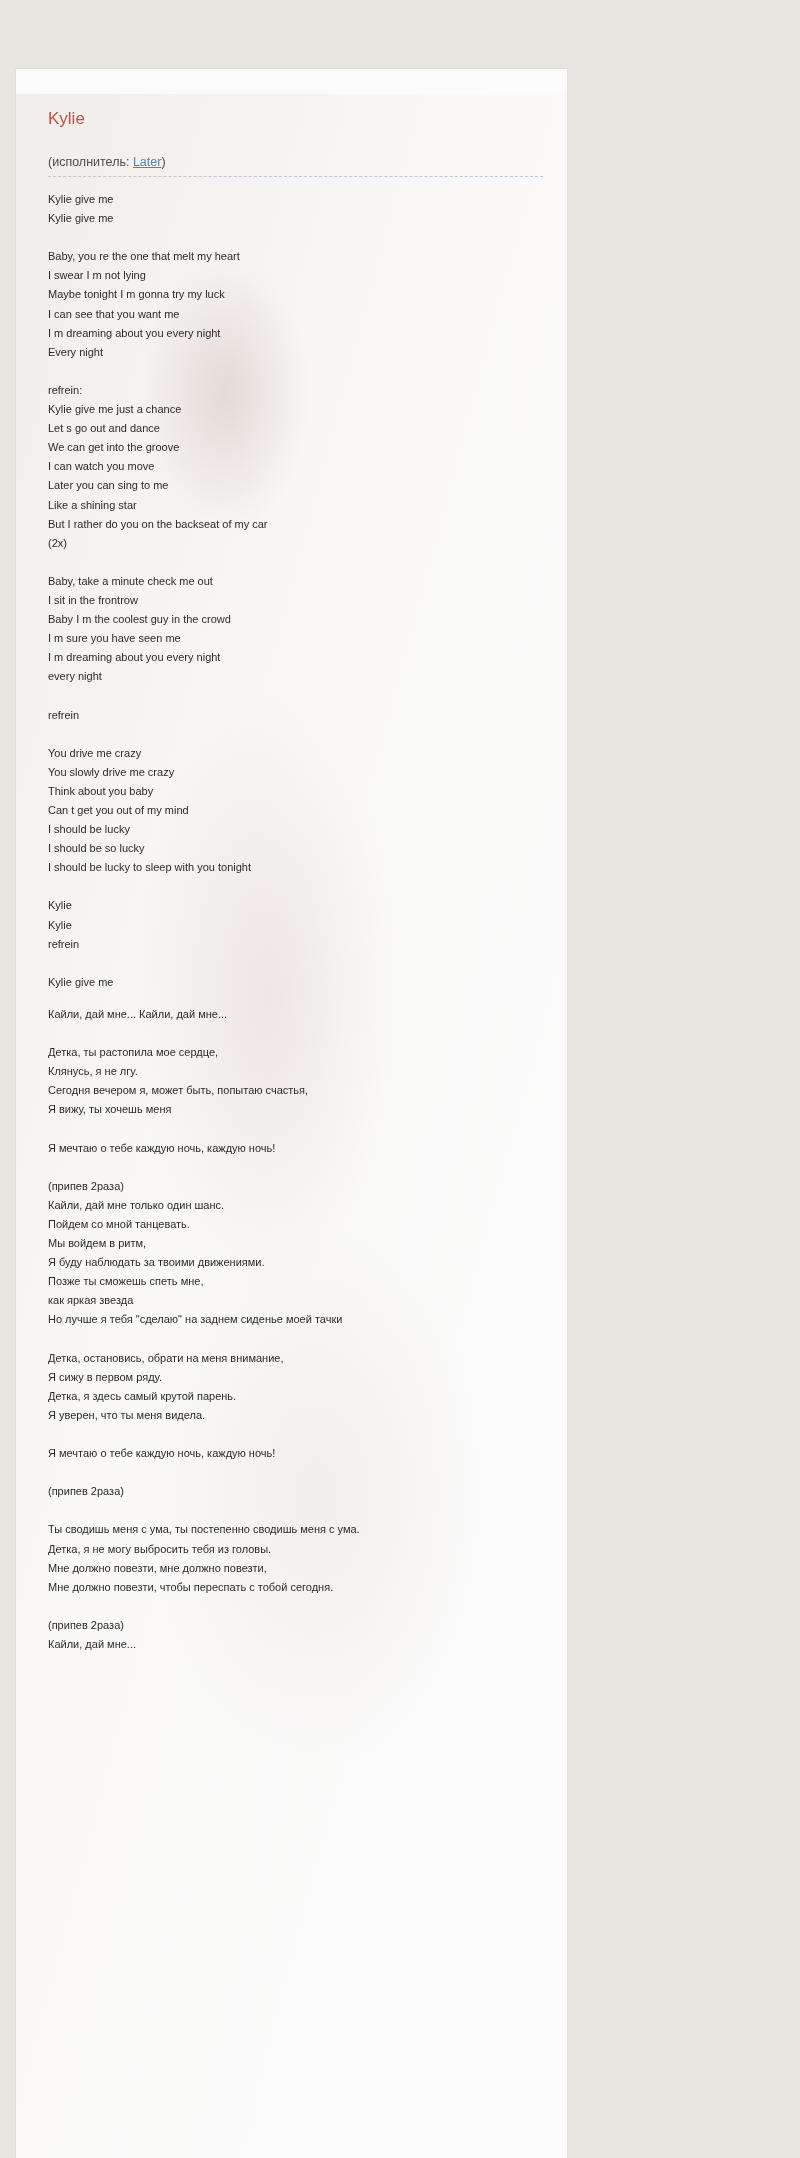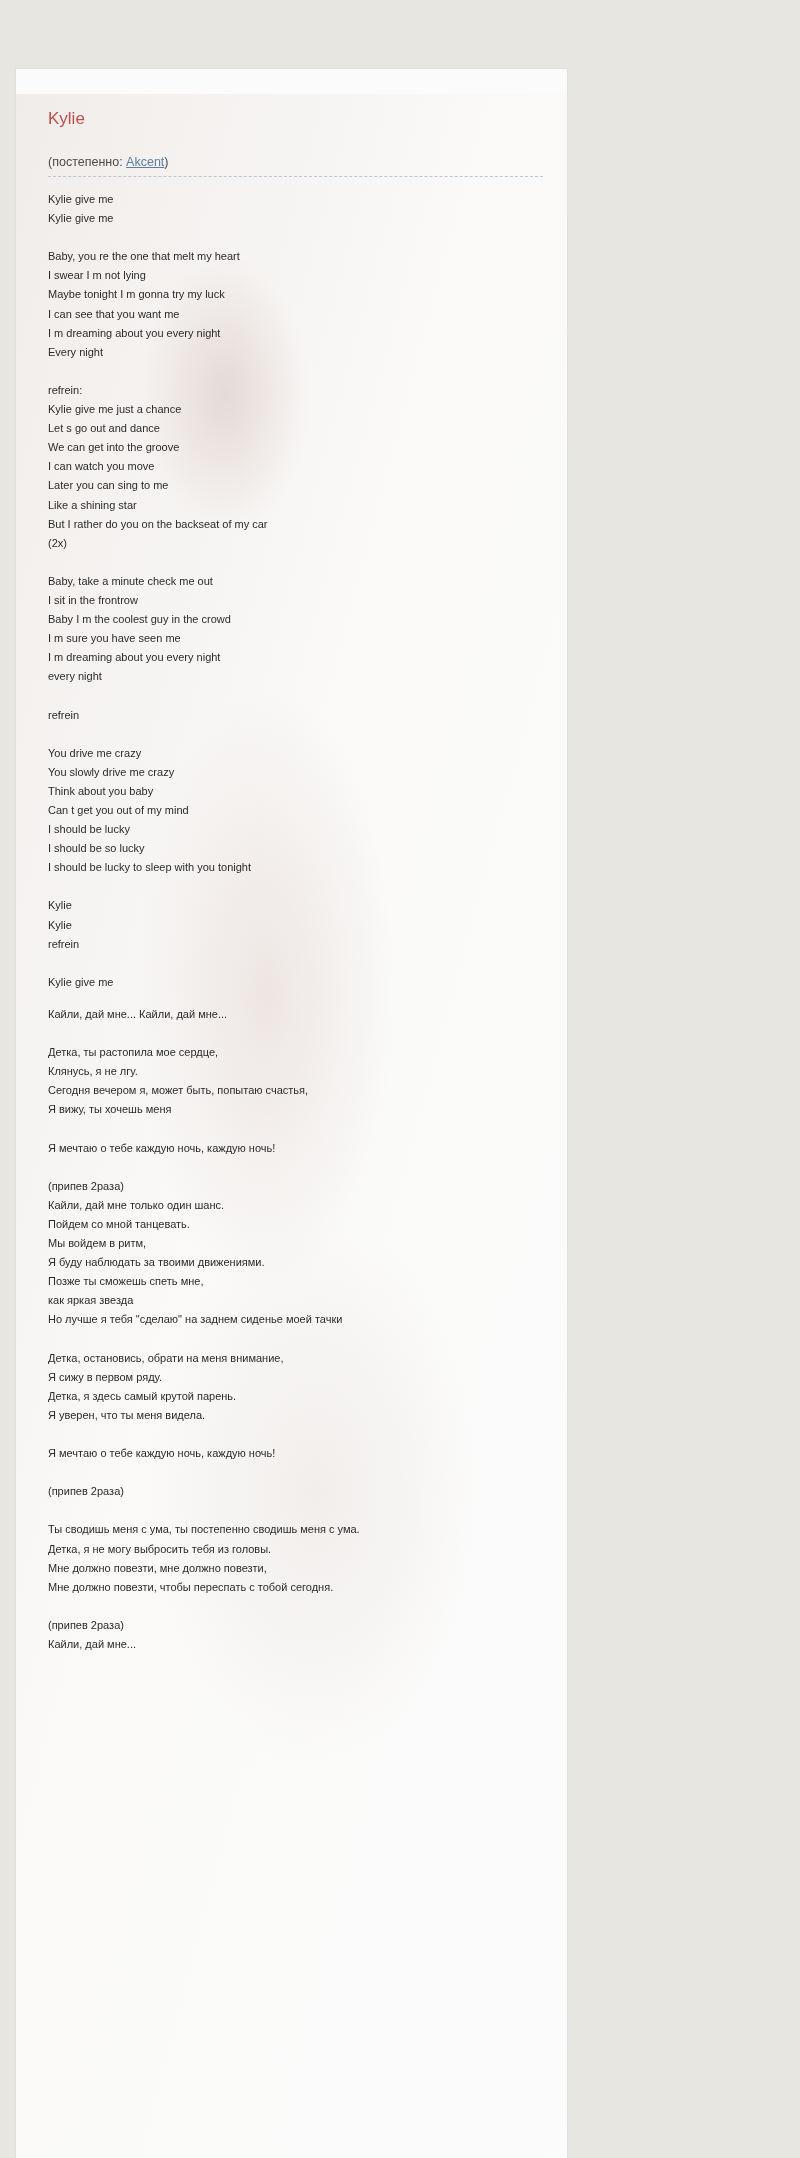--- a/index.html
+++ b/index.html
@@ -89,21 +89,21 @@
   }
 </style>
 </head>
 <body>
 
 <div class="page">
   <div class="frame">
     <div class="bg-photo"></div>
     <div class="content">
       <h1 class="title">Kylie</h1>
-      <div class="performer"><span>(постепенно:</span> <a href="#">Akcent</a><span>)</span></div>
+      <div class="performer"><span>(исполнитель:</span> <a href="#">Later</a><span>)</span></div>
       <div class="lyrics">Kylie give me
 Kylie give me
 
 Baby, you re the one that melt my heart
 I swear I m not lying
 Maybe tonight I m gonna try my luck
 I can see that you want me
 I m dreaming about you every night
 Every night
 

